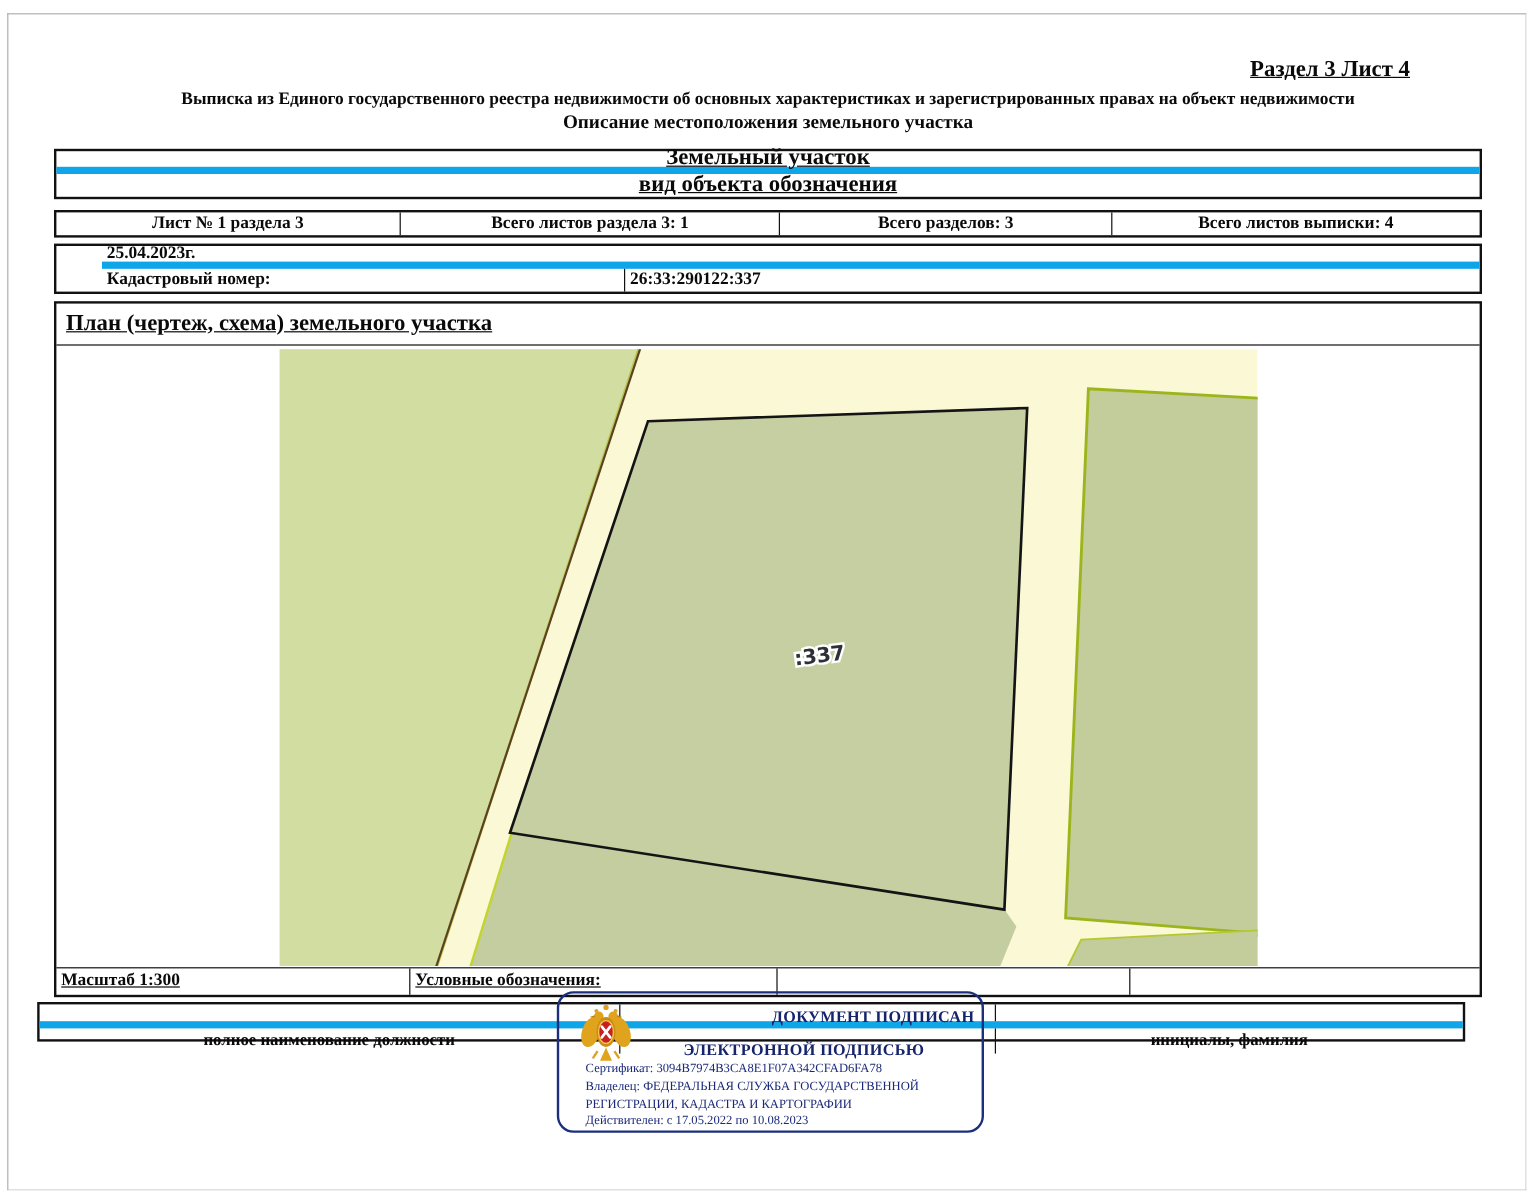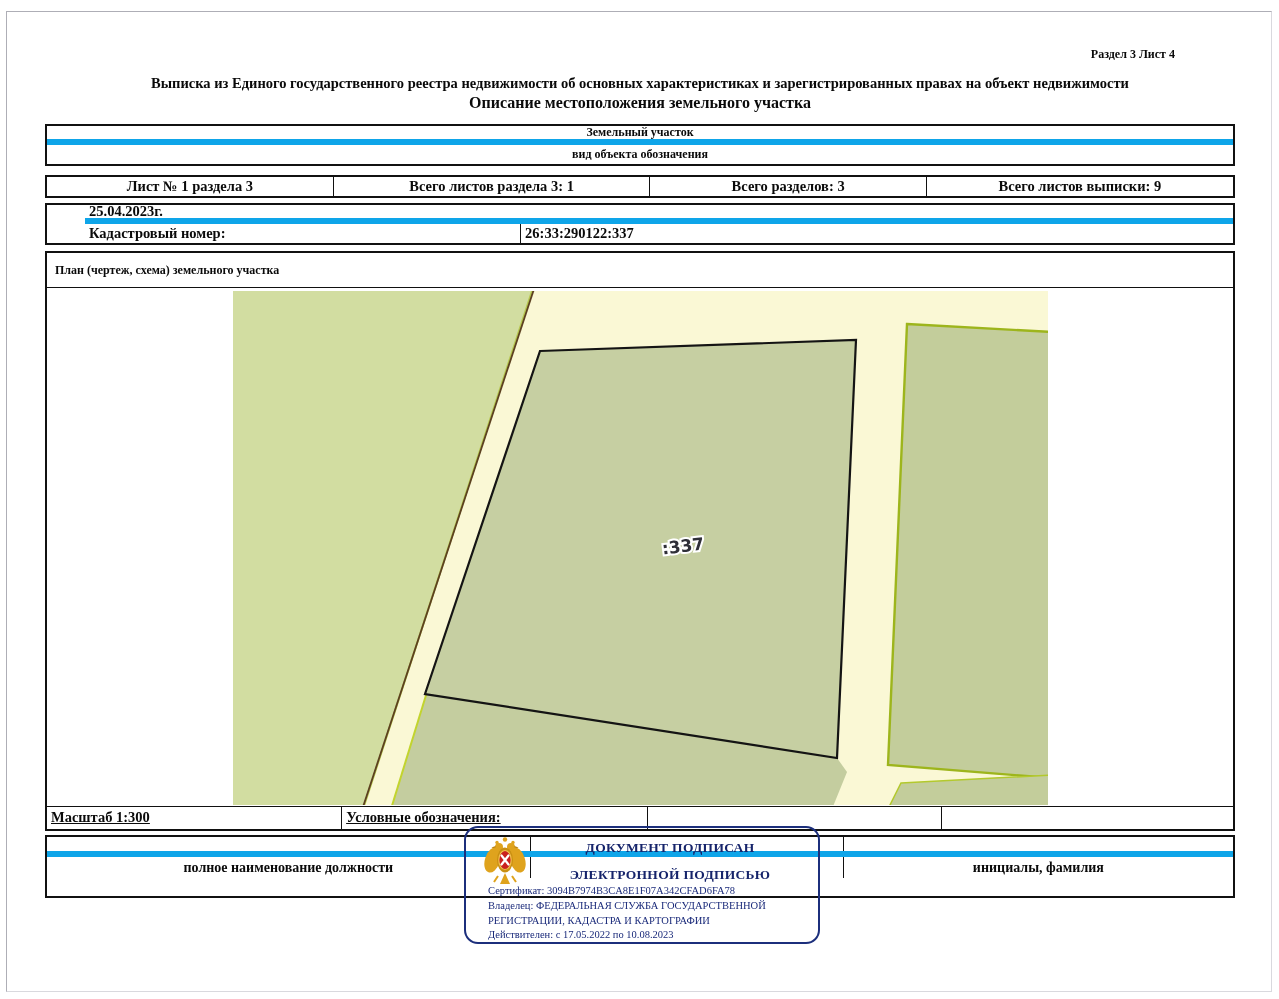--- a/index.html
+++ b/index.html
@@ -14,21 +14,21 @@
   }
   .abs{position:absolute;}
   .b{font-weight:bold;}
   .ctr{text-align:center;}
   .tbl{position:absolute;border:2px solid #111;box-sizing:border-box;background:transparent;}
   .row{display:flex;box-sizing:border-box;}
   .cell{box-sizing:border-box;display:flex;align-items:center;}
   .cell.c{justify-content:center;}
   .vdiv{border-left:1px solid #111;}
   .hdiv{border-bottom:6px solid #0ea5e9;}
-  .fs15{font-size:12px;line-height:1.2;}
+  .fs15{font-size:19px;line-height:1.2;text-decoration:underline;}
   .fs14{font-size:14.5px;line-height:1.2;}
   .stamp{
     position:absolute;left:464px;top:826px;width:356px;height:118px;
     border:2.5px solid #1c2f7c;border-radius:14px;box-sizing:border-box;
     background:transparent;
   }
   .stamp .hd{
     position:absolute;left:62px;right:6px;text-align:center;
     font-size:13.5px;font-weight:bold;color:#16246b;letter-spacing:.3px;
     font-family:"Liberation Serif",serif;
@@ -61,21 +61,21 @@
   <div class="row" style="height:18px;">
     <div class="cell c b fs15" style="width:100%;">вид объекта обозначения</div>
   </div>
 </div>
 
 <div class="tbl" style="top:175px;left:45px;width:1190px;height:23px;">
   <div class="row" style="height:100%;">
     <div class="cell c b fs14" style="width:24.1%;">Лист № 1 раздела 3</div>
     <div class="cell c b fs14 vdiv" style="width:26.7%;">Всего листов раздела 3: 1</div>
     <div class="cell c b fs14 vdiv" style="width:23.3%;">Всего разделов: 3</div>
-    <div class="cell c b fs14 vdiv" style="width:25.9%;">Всего листов выписки: 9</div>
+    <div class="cell c b fs14 vdiv" style="width:25.9%;">Всего листов выписки: 4</div>
   </div>
 </div>
 
 <div class="tbl" style="top:203px;left:45px;width:1190px;height:42px;padding-left:38px;">
   <div class="row hdiv" style="height:19px;">
     <div class="cell b fs14" style="width:100%;padding-left:4px;">25.04.2023г.</div>
   </div>
   <div class="row" style="height:19px;">
     <div class="cell b fs14" style="width:37.9%;padding-left:4px;">Кадастровый номер:</div>
     <div class="cell b fs14 vdiv" style="width:62.1%;padding-left:4px;">26:33:290122:337</div>
@@ -115,21 +115,21 @@
   </div>
 
   <div class="row" style="height:22px;text-decoration:underline;">
     <div class="cell b fs14" style="width:24.8%;padding-left:4px;">Масштаб 1:300</div>
     <div class="cell b fs14 vdiv" style="width:25.8%;padding-left:4px;">Условные обозначения:</div>
     <div class="cell vdiv" style="width:24.8%;"></div>
     <div class="cell vdiv" style="width:24.6%;"></div>
   </div>
 </div>
 
-<div class="tbl" style="top:835px;left:45px;width:1190px;height:63px;">
+<div class="tbl" style="top:835px;left:31px;width:1190px;height:33px;">
   <div class="row hdiv" style="height:20px;">
     <div class="cell" style="width:40.7%;"></div>
     <div class="cell vdiv" style="width:26.4%;"></div>
     <div class="cell vdiv" style="width:32.9%;"></div>
   </div>
   <div class="row" style="height:21px;">
     <div class="cell c b" style="width:40.7%;font-size:14px;">полное наименование должности</div>
     <div class="cell vdiv" style="width:26.4%;"></div>
     <div class="cell c b vdiv" style="width:32.9%;font-size:14px;">инициалы, фамилия</div>
   </div>
@@ -145,19 +145,19 @@
     <polygon points="11.5,10 7.5,11.5 11.5,13" fill="#b57f12"></polygon>
     <polygon points="30.5,10 34.5,11.5 30.5,13" fill="#b57f12"></polygon>
     <ellipse cx="8.5" cy="24" rx="7.5" ry="13" transform="rotate(18 8.5 24)" fill="#dfa31d"></ellipse>
     <ellipse cx="33.5" cy="24" rx="7.5" ry="13" transform="rotate(-18 33.5 24)" fill="#dfa31d"></ellipse>
     <ellipse cx="21" cy="24" rx="8" ry="12.5" fill="#c98f12"></ellipse>
     <ellipse cx="21" cy="24" rx="6.2" ry="9.5" fill="#c9201f" stroke="#f2c14e" stroke-width="1.2"></ellipse>
     <path d="M17.5,19.5 L24.5,28.5 M24.5,19.5 L17.5,28.5" stroke="#ffffff" stroke-width="2.2" stroke-linecap="round"></path>
     <polygon points="21,37 16,48 26,48" fill="#dfa31d"></polygon>
     <path d="M14,40 L10,46 M28,40 L32,46" stroke="#dfa31d" stroke-width="2"></path>
   </svg>
-  <div class="hd" style="top:12px;">ДОКУМЕНТ ПОДПИСАН</div>
+  <div class="hd" style="top:12px;text-align:right;">ДОКУМЕНТ ПОДПИСАН</div>
   <div class="hd" style="top:39px;">ЭЛЕКТРОННОЙ ПОДПИСЬЮ</div>
   <div class="sm" style="top:57px;">Сертификат: 3094B7974B3CA8E1F07A342CFAD6FA78</div>
   <div class="sm" style="top:72px;">Владелец: ФЕДЕРАЛЬНАЯ СЛУЖБА ГОСУДАРСТВЕННОЙ</div>
   <div class="sm" style="top:87px;">РЕГИСТРАЦИИ, КАДАСТРА И КАРТОГРАФИИ</div>
   <div class="sm" style="top:101px;">Действителен: с 17.05.2022 по 10.08.2023</div>
 </div>
 
 </body></html>

